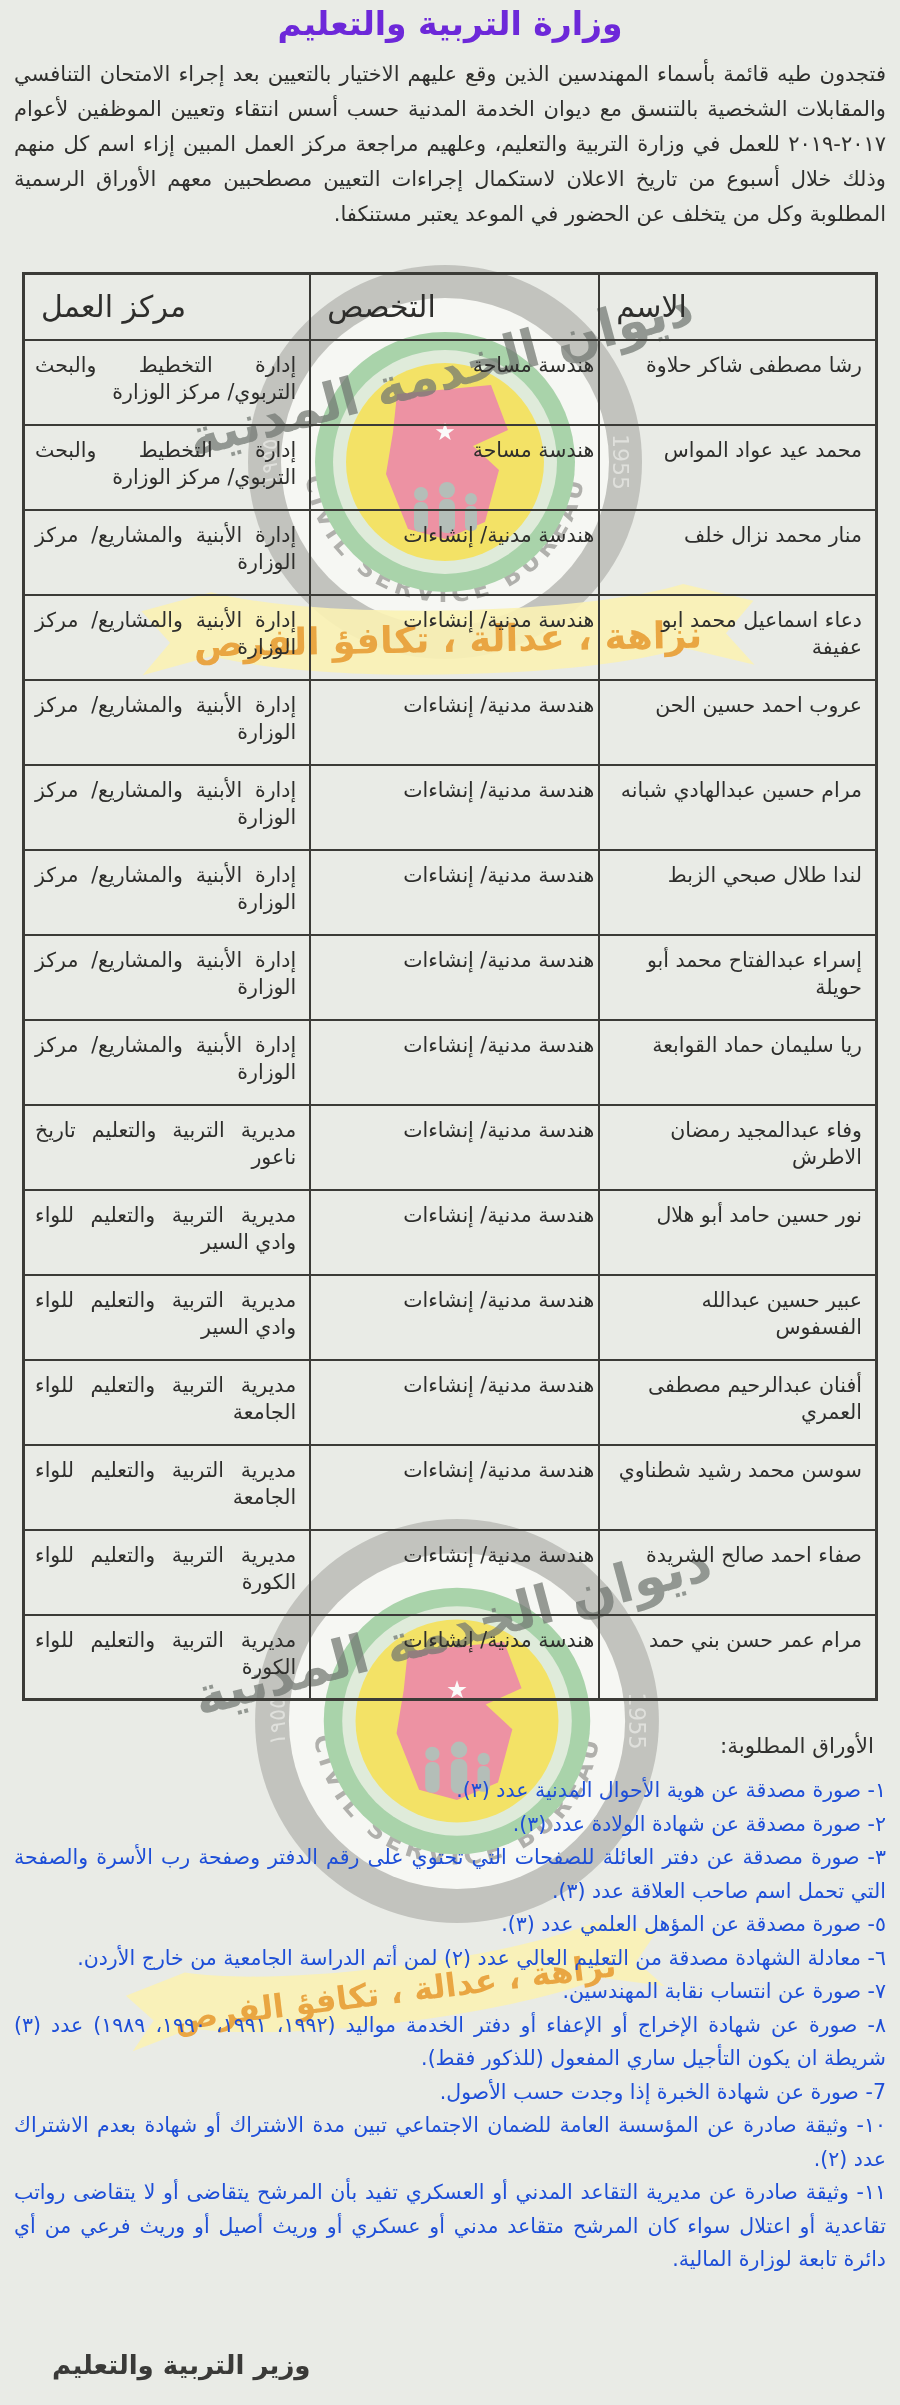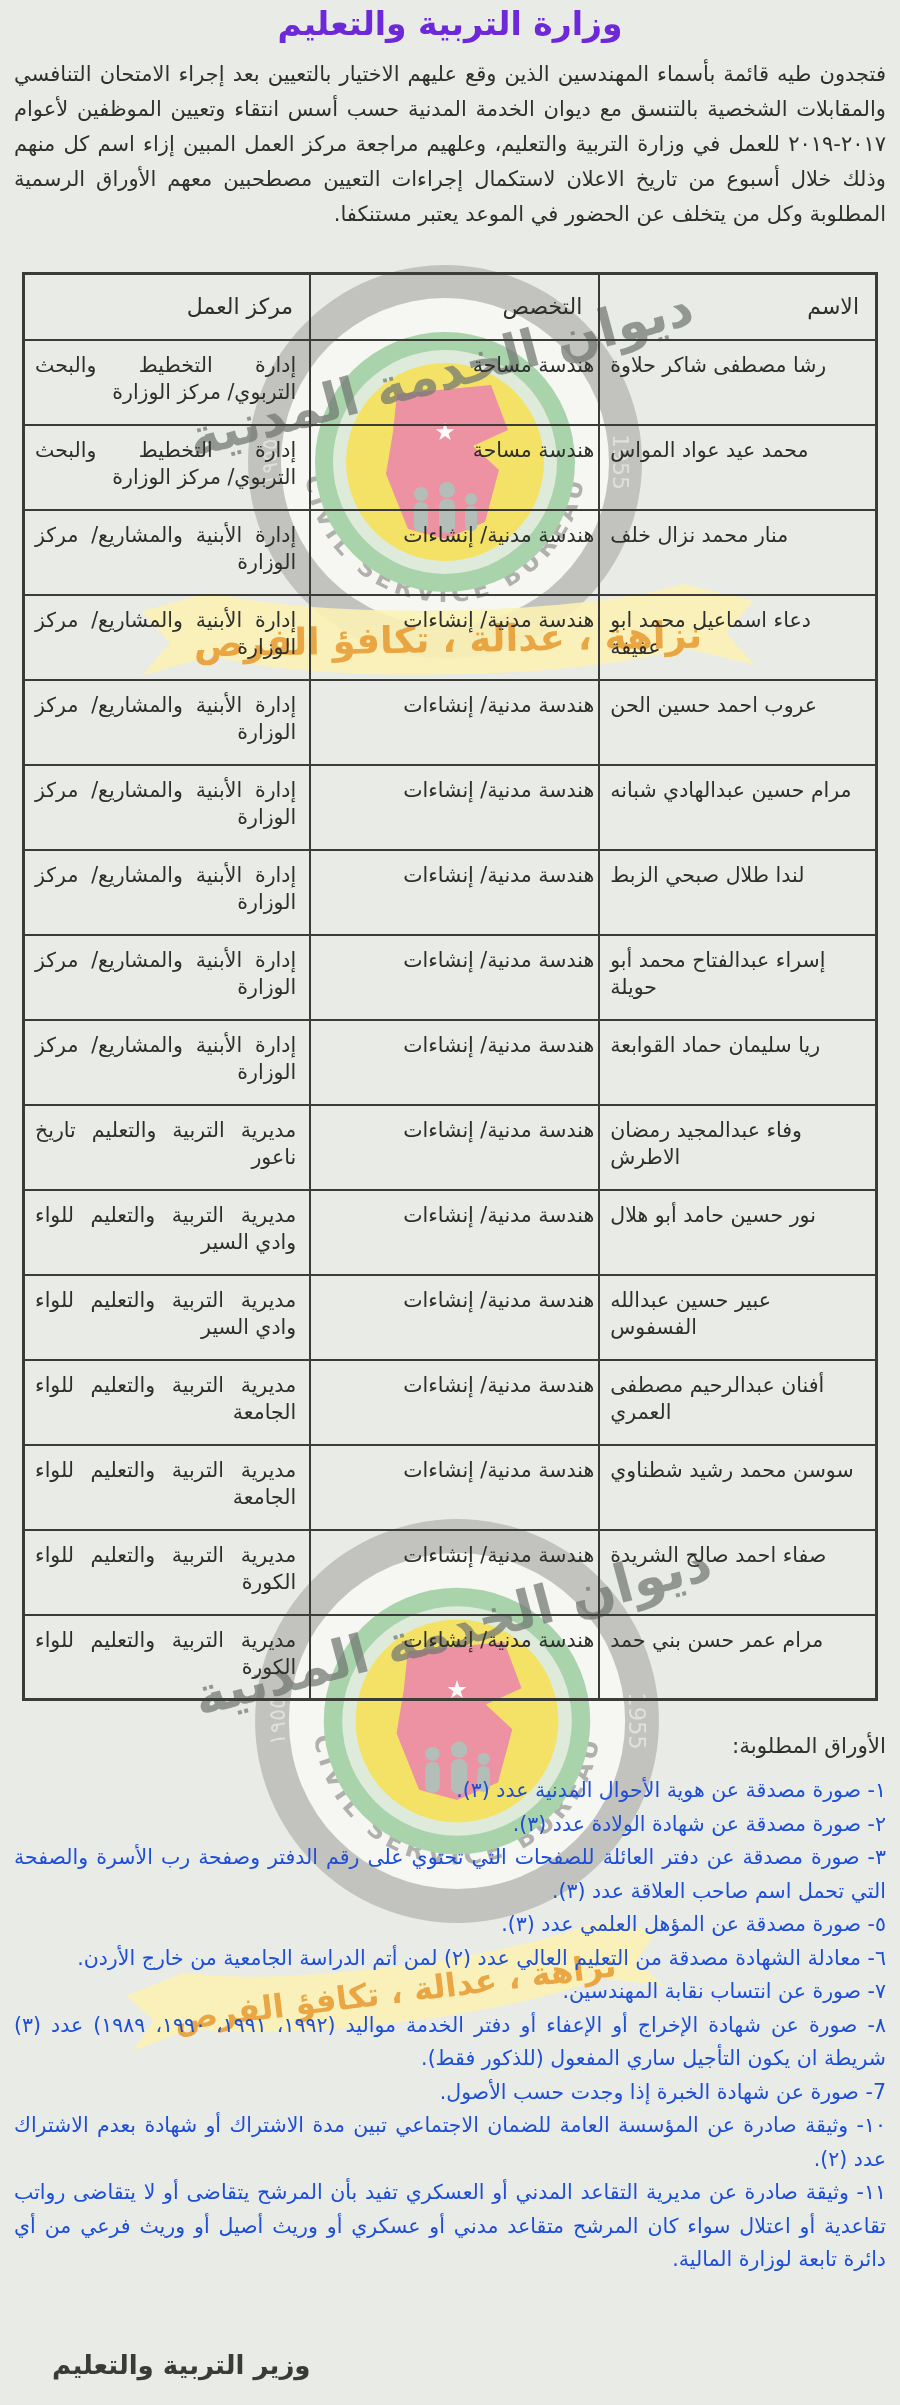--- a/index.html
+++ b/index.html
@@ -24,27 +24,27 @@
     position:absolute;top:272px;right:22px;z-index:2;
     width:856px;border-collapse:collapse;table-layout:fixed;
     background:transparent;
   }
   table.appointments th, table.appointments td{
     border:2px solid #3b3b37;background:transparent;color:#2e2e2c;
   }
   table.appointments{border:3px solid #3b3b37;}
   table.appointments thead tr{height:66px;}
   table.appointments tbody tr{height:85px;}
-  th{font-size:22px;font-weight:normal;text-align:right;padding:0 16px;vertical-align:middle;}
+  th{font-size:30px;font-weight:normal;text-align:left;padding:0 16px;vertical-align:middle;}
   td{font-size:20.5px;line-height:27px;vertical-align:top;padding:11px 13px 4px 10px;}
-  td.c-name{text-align:left;}
+  td.c-name{text-align:right;}
   td.c-spec{text-align:right;padding-right:4px;}
   td.c-work{text-align:justify;text-align-last:right;}
   .docs-heading{
-    top:1733px;right:14px;font-size:21.5px;color:#30302e;margin-left:30px;
+    top:1733px;right:26px;font-size:21.5px;color:#30302e;margin-left:30px;
   }
   .docs-list{
     top:1774px;right:14px;left:14px;
     font-size:20.5px;line-height:33.5px;
     text-align:justify;text-align-last:right;color:#1d4ed8;
   }
   .doc-item{margin:0;}
   .signature{
     top:2350px;left:52px;
     font-size:26px;font-weight:bold;color:#3a3a38;

